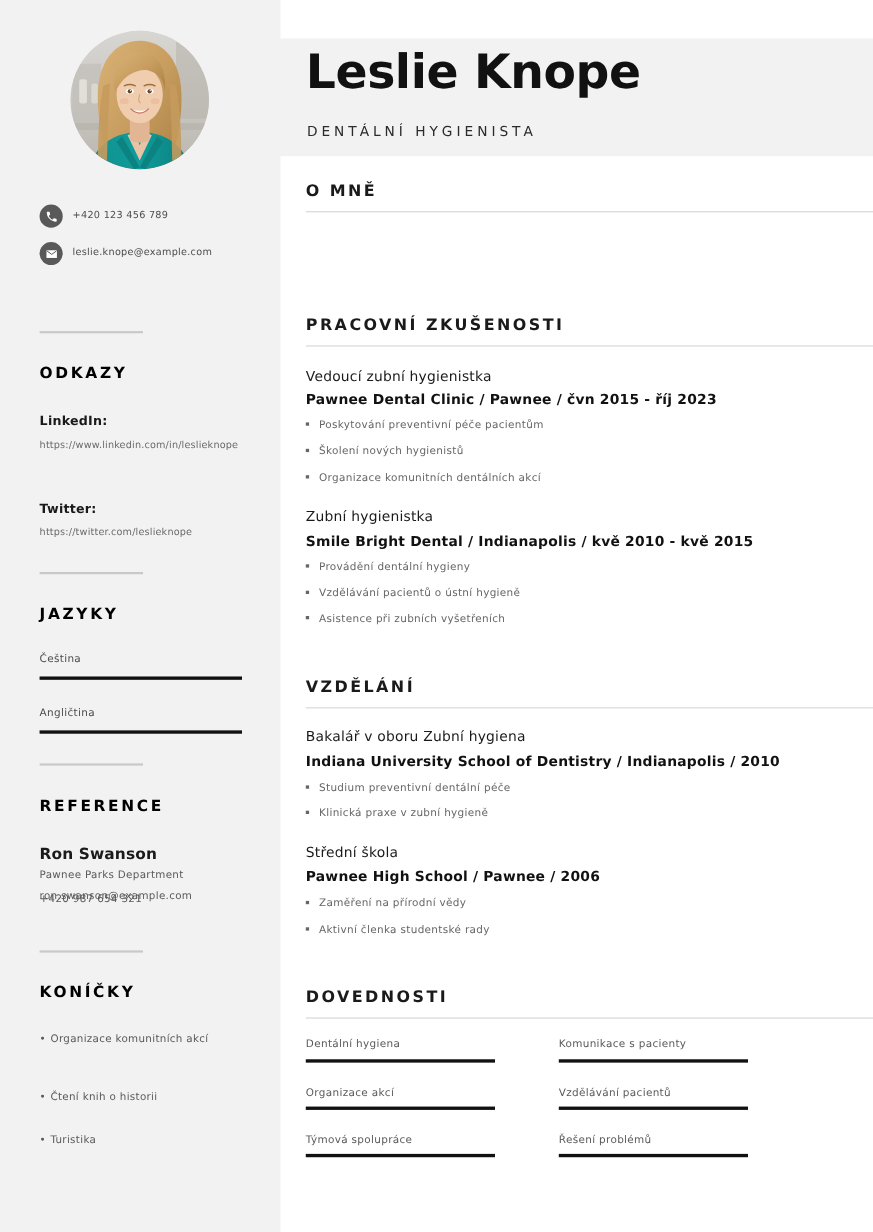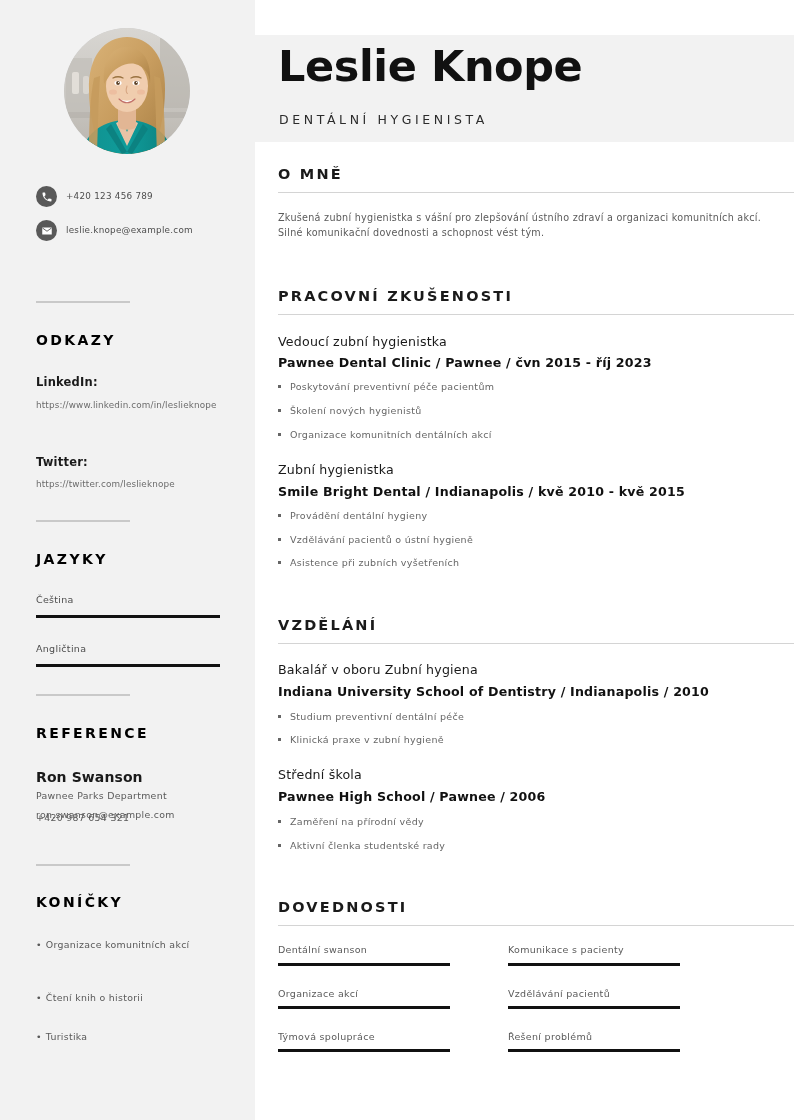--- a/index.html
+++ b/index.html
@@ -427,21 +427,20 @@
     </div>
   </div>
 
   <div class="main">
 
     <div class="name">Leslie Knope</div>
     <div class="job-title">DENTÁLNÍ HYGIENISTA</div>
 
     <div class="sec-heading" style="top:166px">O MNĚ</div>
     <div class="sec-rule" style="top:192px"></div>
-    <div class="about-text" style="top:210px">Zkušená zubní hygienistka s vášní pro zlepšování ústního zdraví a organizaci komunitních akcí. Silné komunikační dovednosti a schopnost vést tým.</div>
 
     <div class="sec-heading" style="top:288px">PRACOVNÍ ZKUŠENOSTI</div>
     <div class="sec-rule" style="top:314px"></div>
 
     <div class="entry-title" style="top:334px">Vedoucí zubní hygienistka</div>
     <div class="entry-sub" style="top:355px">Pawnee Dental Clinic / Pawnee / čvn 2015 - říj 2023</div>
     <div class="entry-bullet" style="top:381px">
       <span class="sq"></span><span>Poskytování preventivní péče pacientům</span>
     </div>
     <div class="entry-bullet" style="top:405px">
@@ -480,21 +479,21 @@
     <div class="entry-bullet" style="top:816px">
       <span class="sq"></span><span>Zaměření na přírodní vědy</span>
     </div>
     <div class="entry-bullet" style="top:840px">
       <span class="sq"></span><span>Aktivní členka studentské rady</span>
     </div>
 
     <div class="sec-heading" style="top:899px">DOVEDNOSTI</div>
     <div class="sec-rule" style="top:925px"></div>
 
-    <div class="skill-name" style="left:23px; top:944px">Dentální swanson</div>
+    <div class="skill-name" style="left:23px; top:944px">Dentální hygiena</div>
     <div class="skill-bar-bg" style="left:23px; top:963px">
       <div class="skill-bar-fill" id="skillfill0" style="width: 100%;"></div>
     </div>
 
     <div class="skill-name" style="left:253px; top:944px">Komunikace s pacienty</div>
     <div class="skill-bar-bg" style="left:253px; top:963px">
       <div class="skill-bar-fill" id="skillfill1" style="width: 100%;"></div>
     </div>
 
     <div class="skill-name" style="left:23px; top:988px">Organizace akcí</div>

